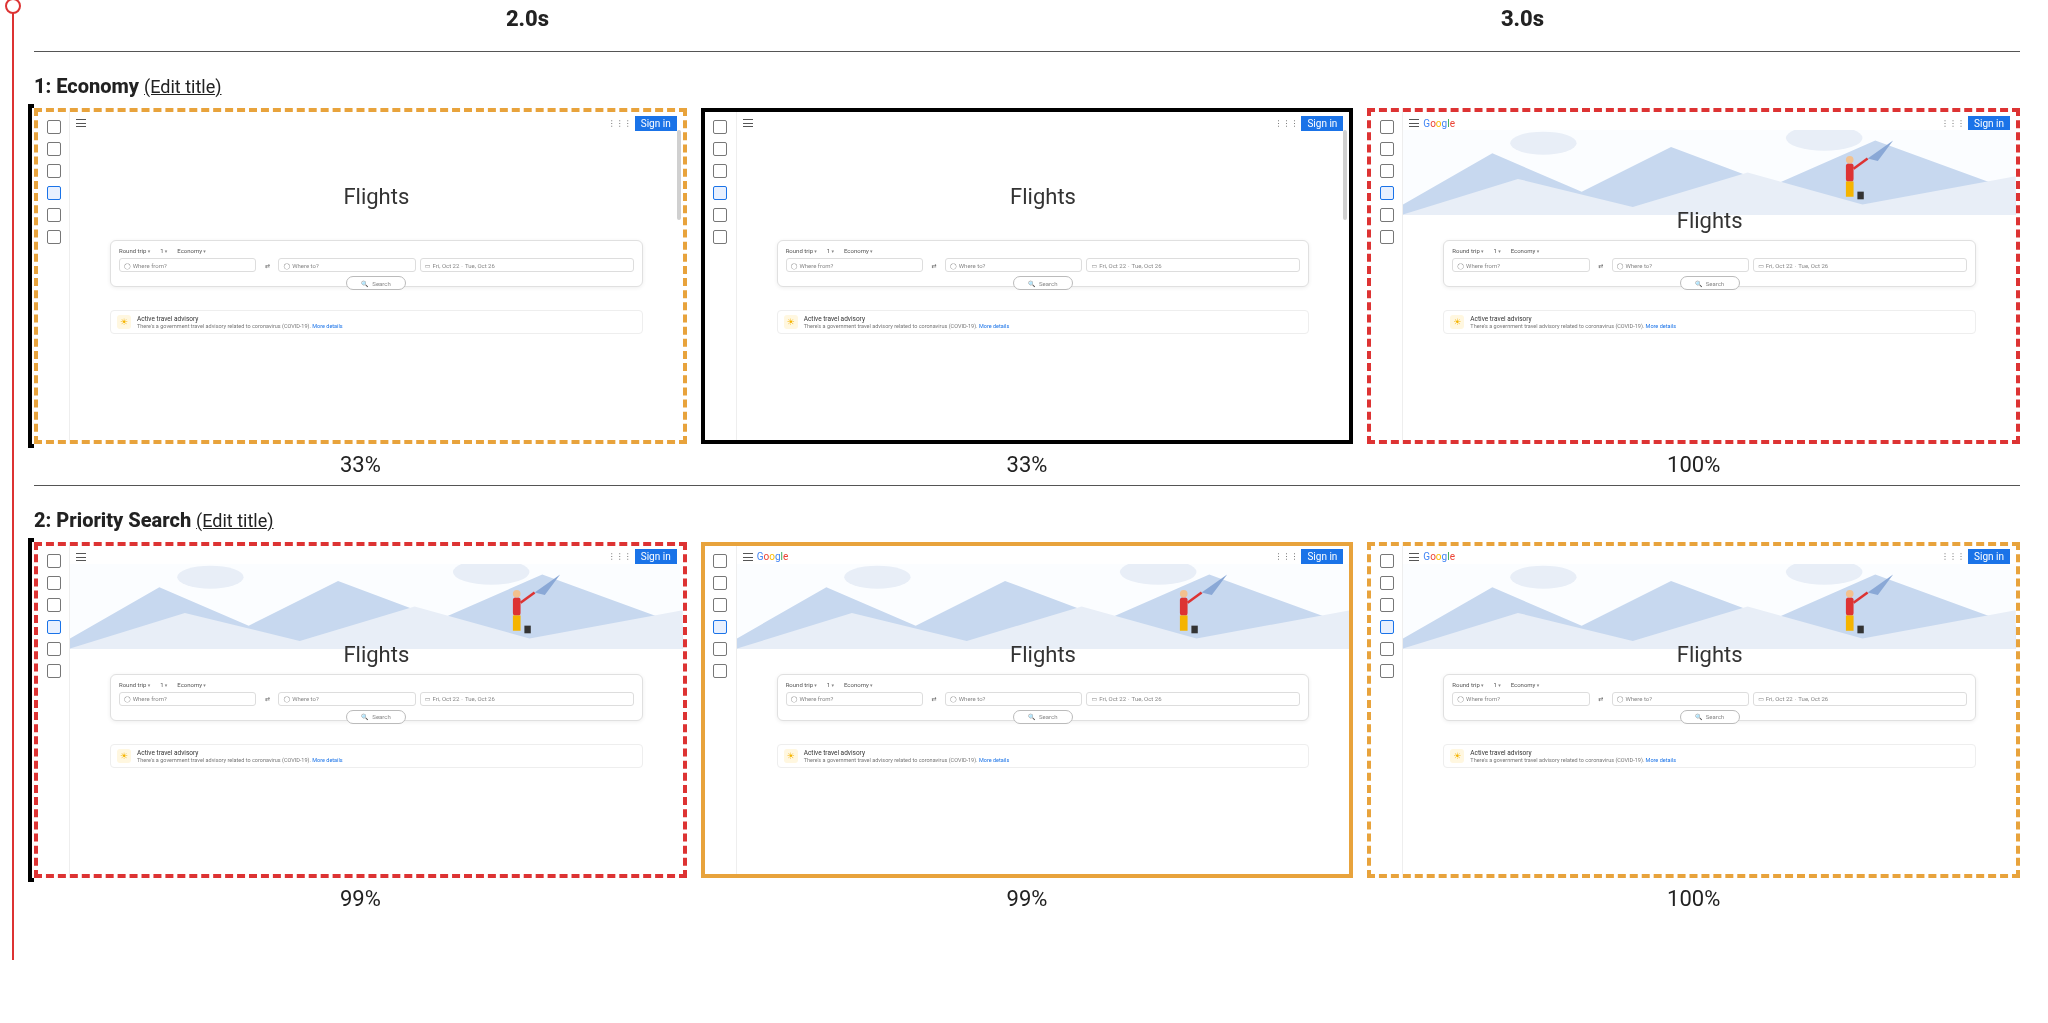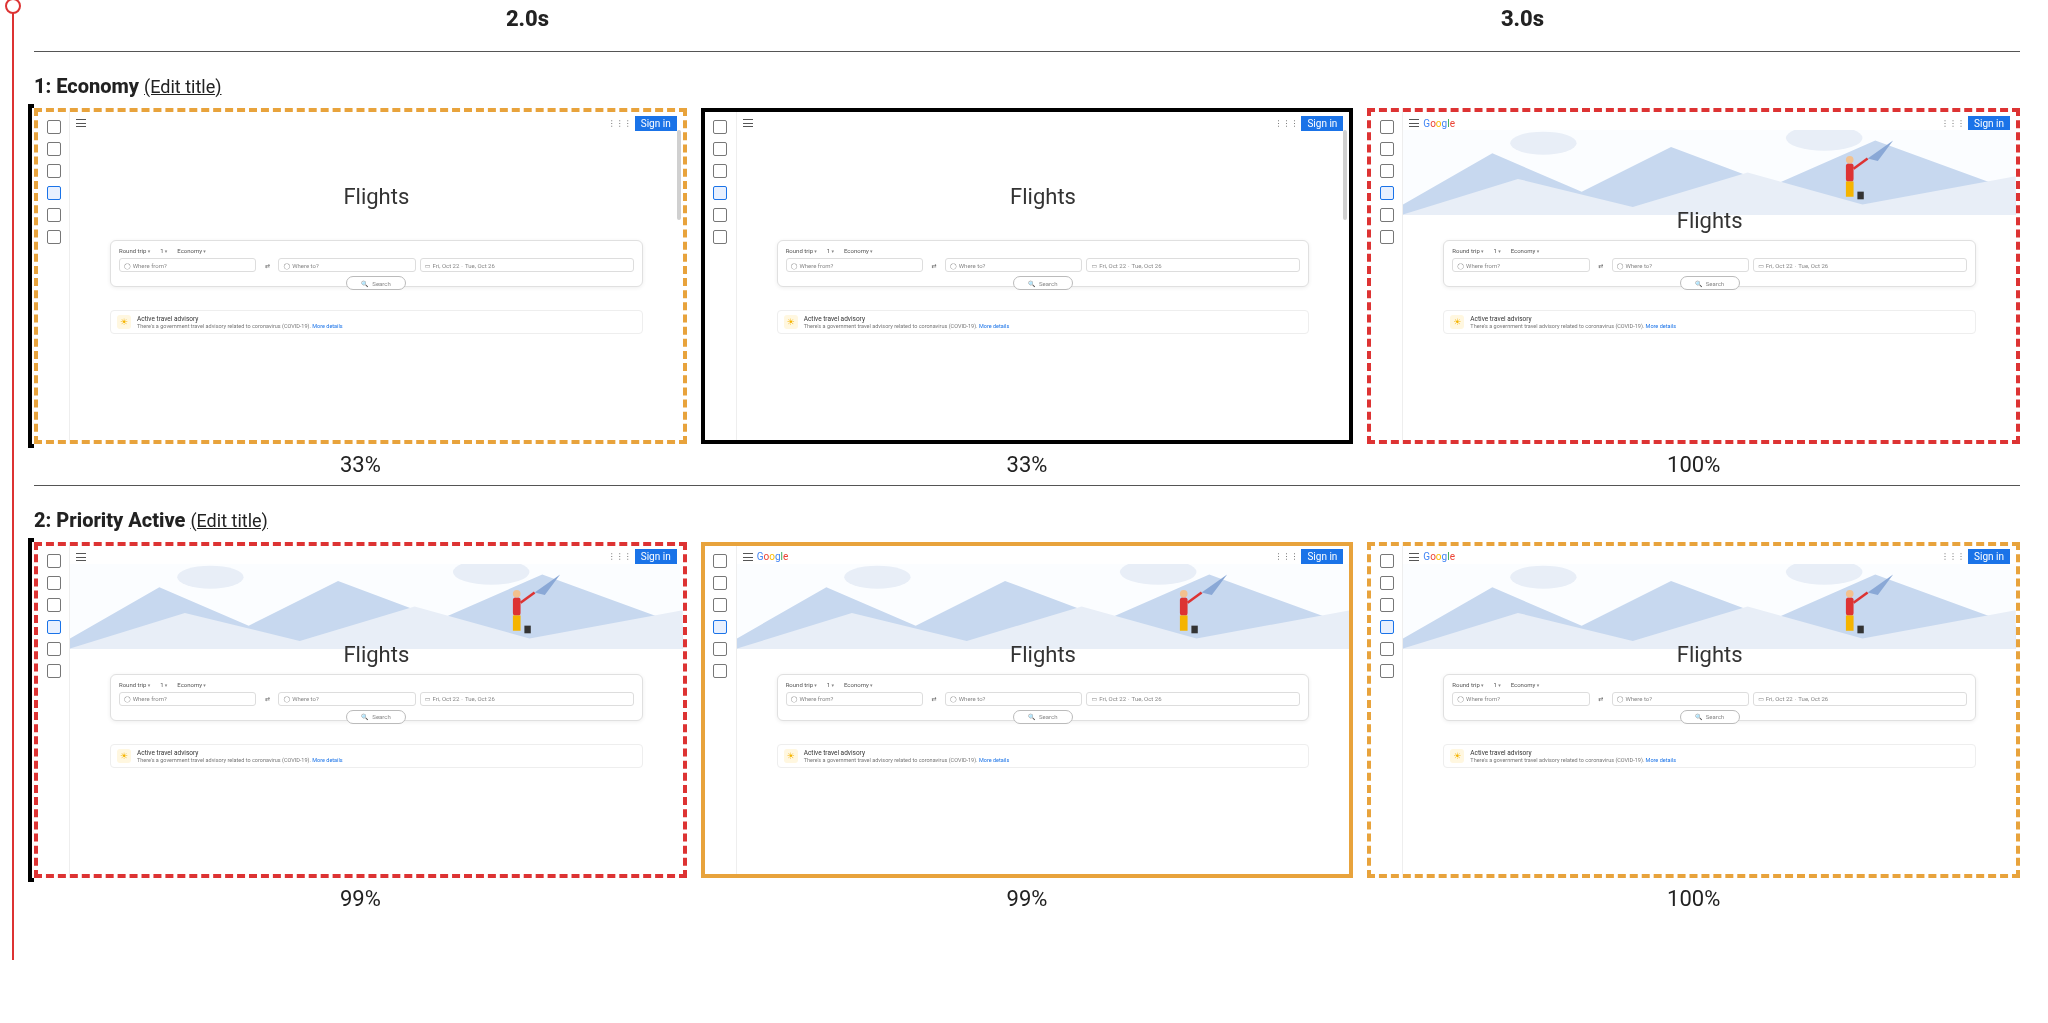--- a/index.html
+++ b/index.html
@@ -279,21 +279,21 @@
 </div>
     </div>
     <div class="pct">100%</div>
   </div>
 </div>
   </div>
   <div class="hr"></div>
 
   <div class="group">
     <div class="group-title">
-      <span>2: Priority Active </span>
+      <span>2: Priority Search </span>
       <span class="edit">(Edit title)</span>
     </div>
     <div class="row">
   <div class="cell">
     <div class="frame-wrap">
       <div class="frame b-dashed-red">
   <div class="gf">
     <div class="gf-side">
       <div class="ic"></div>
       <div class="ic"></div>

